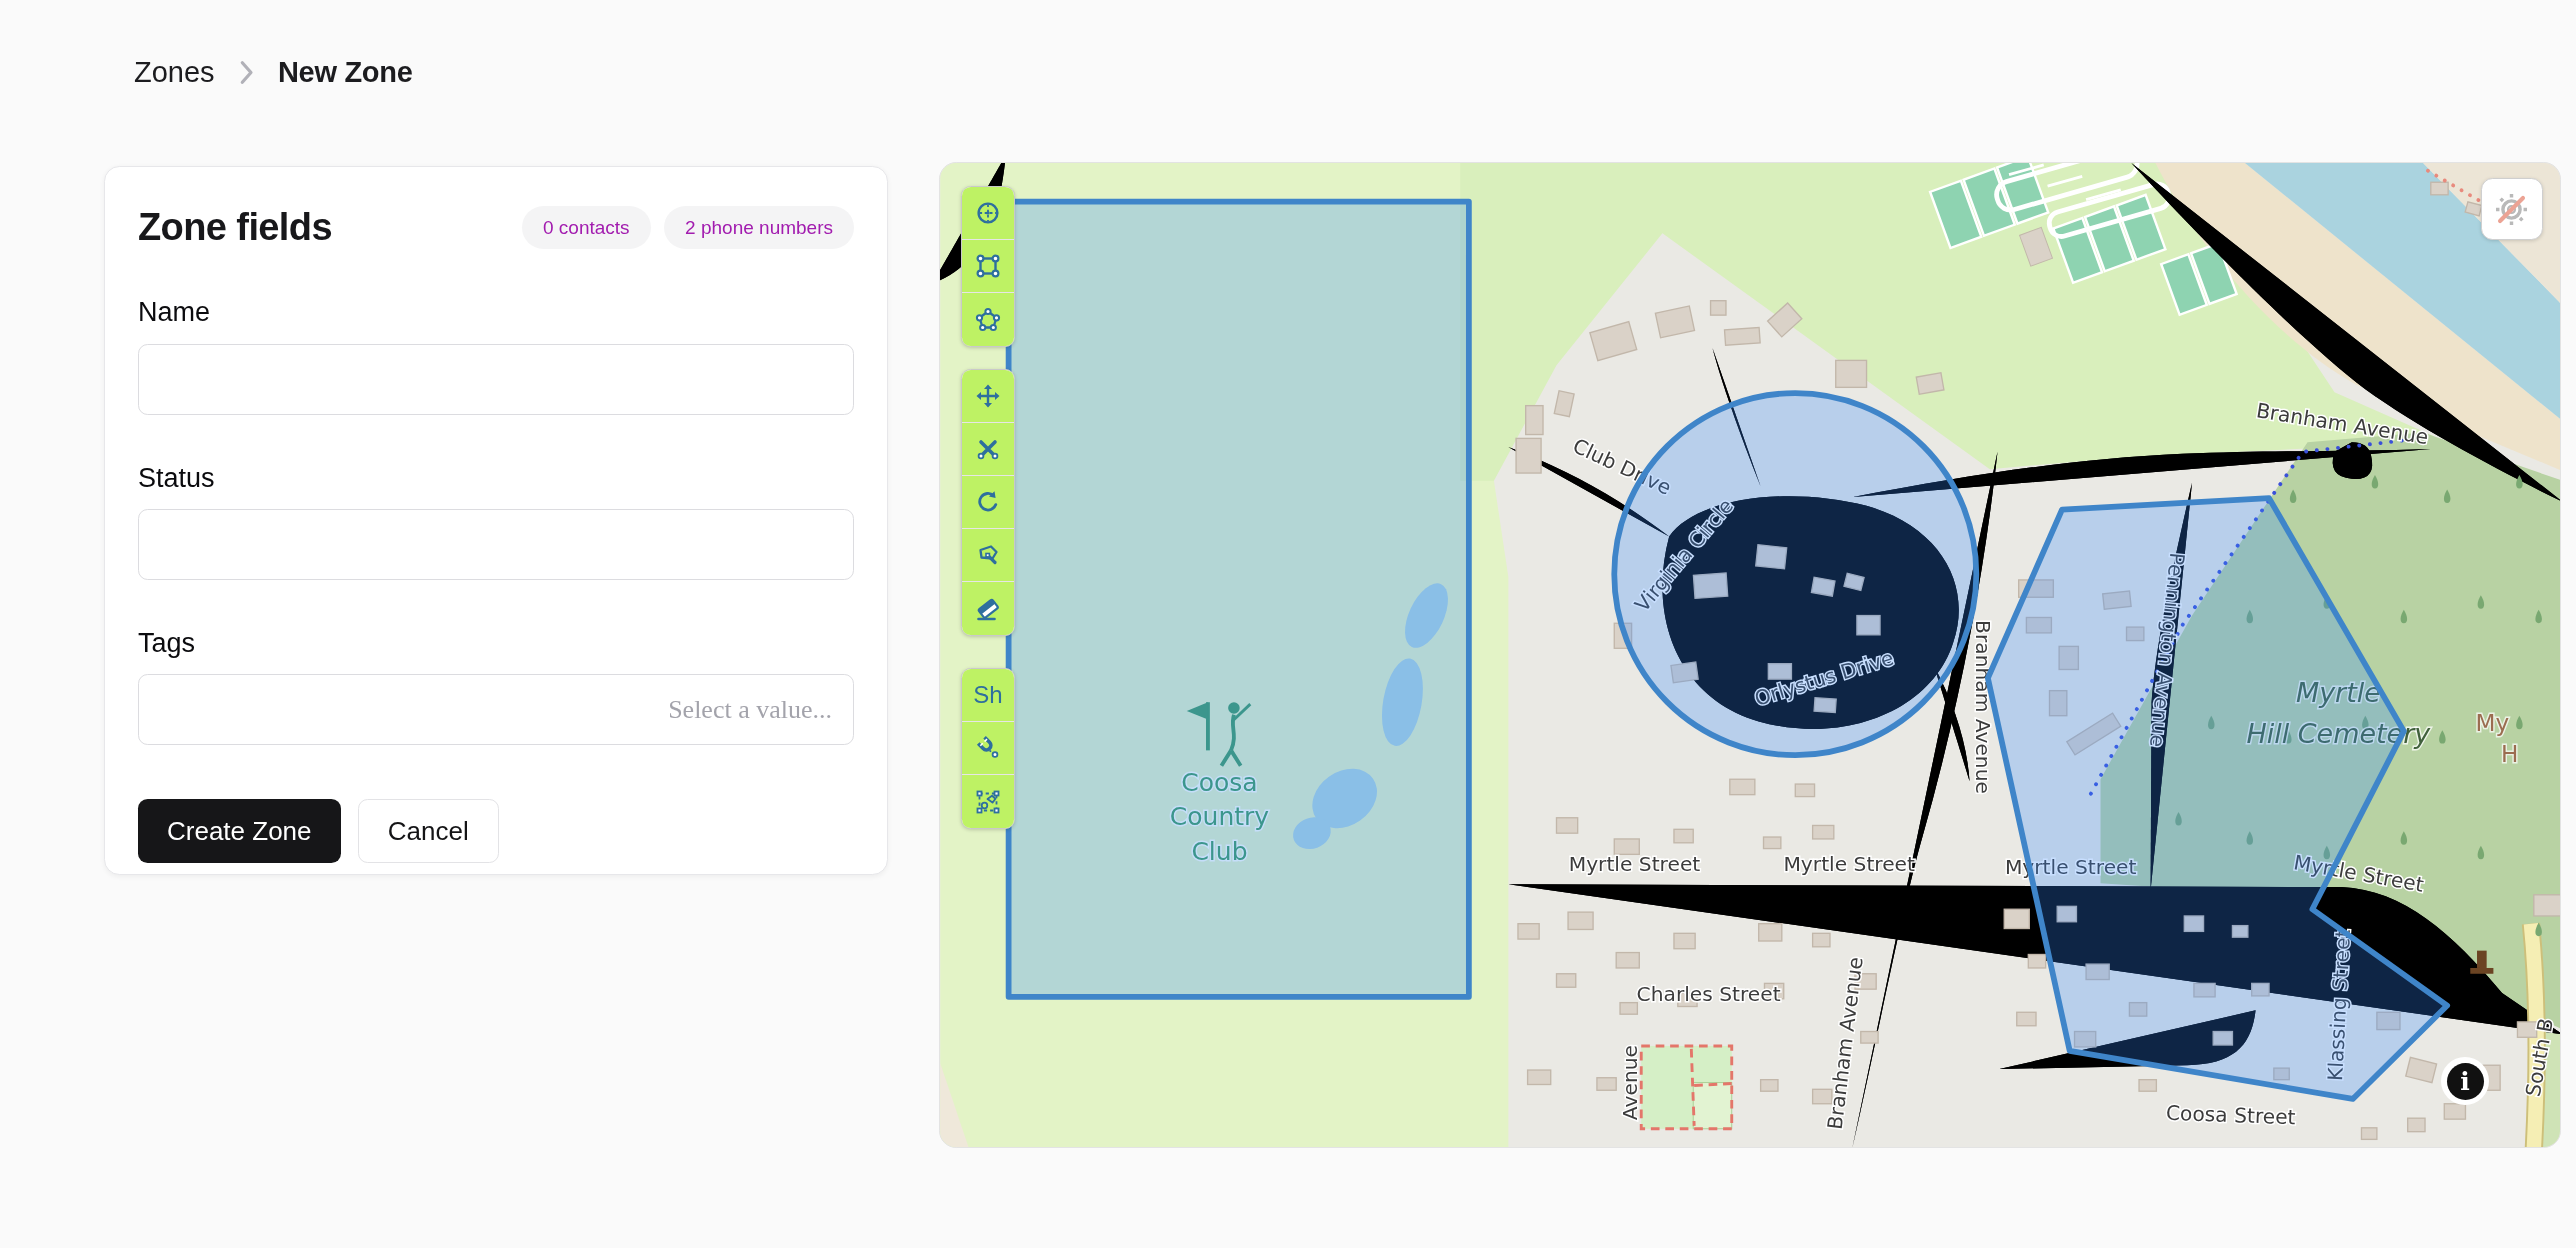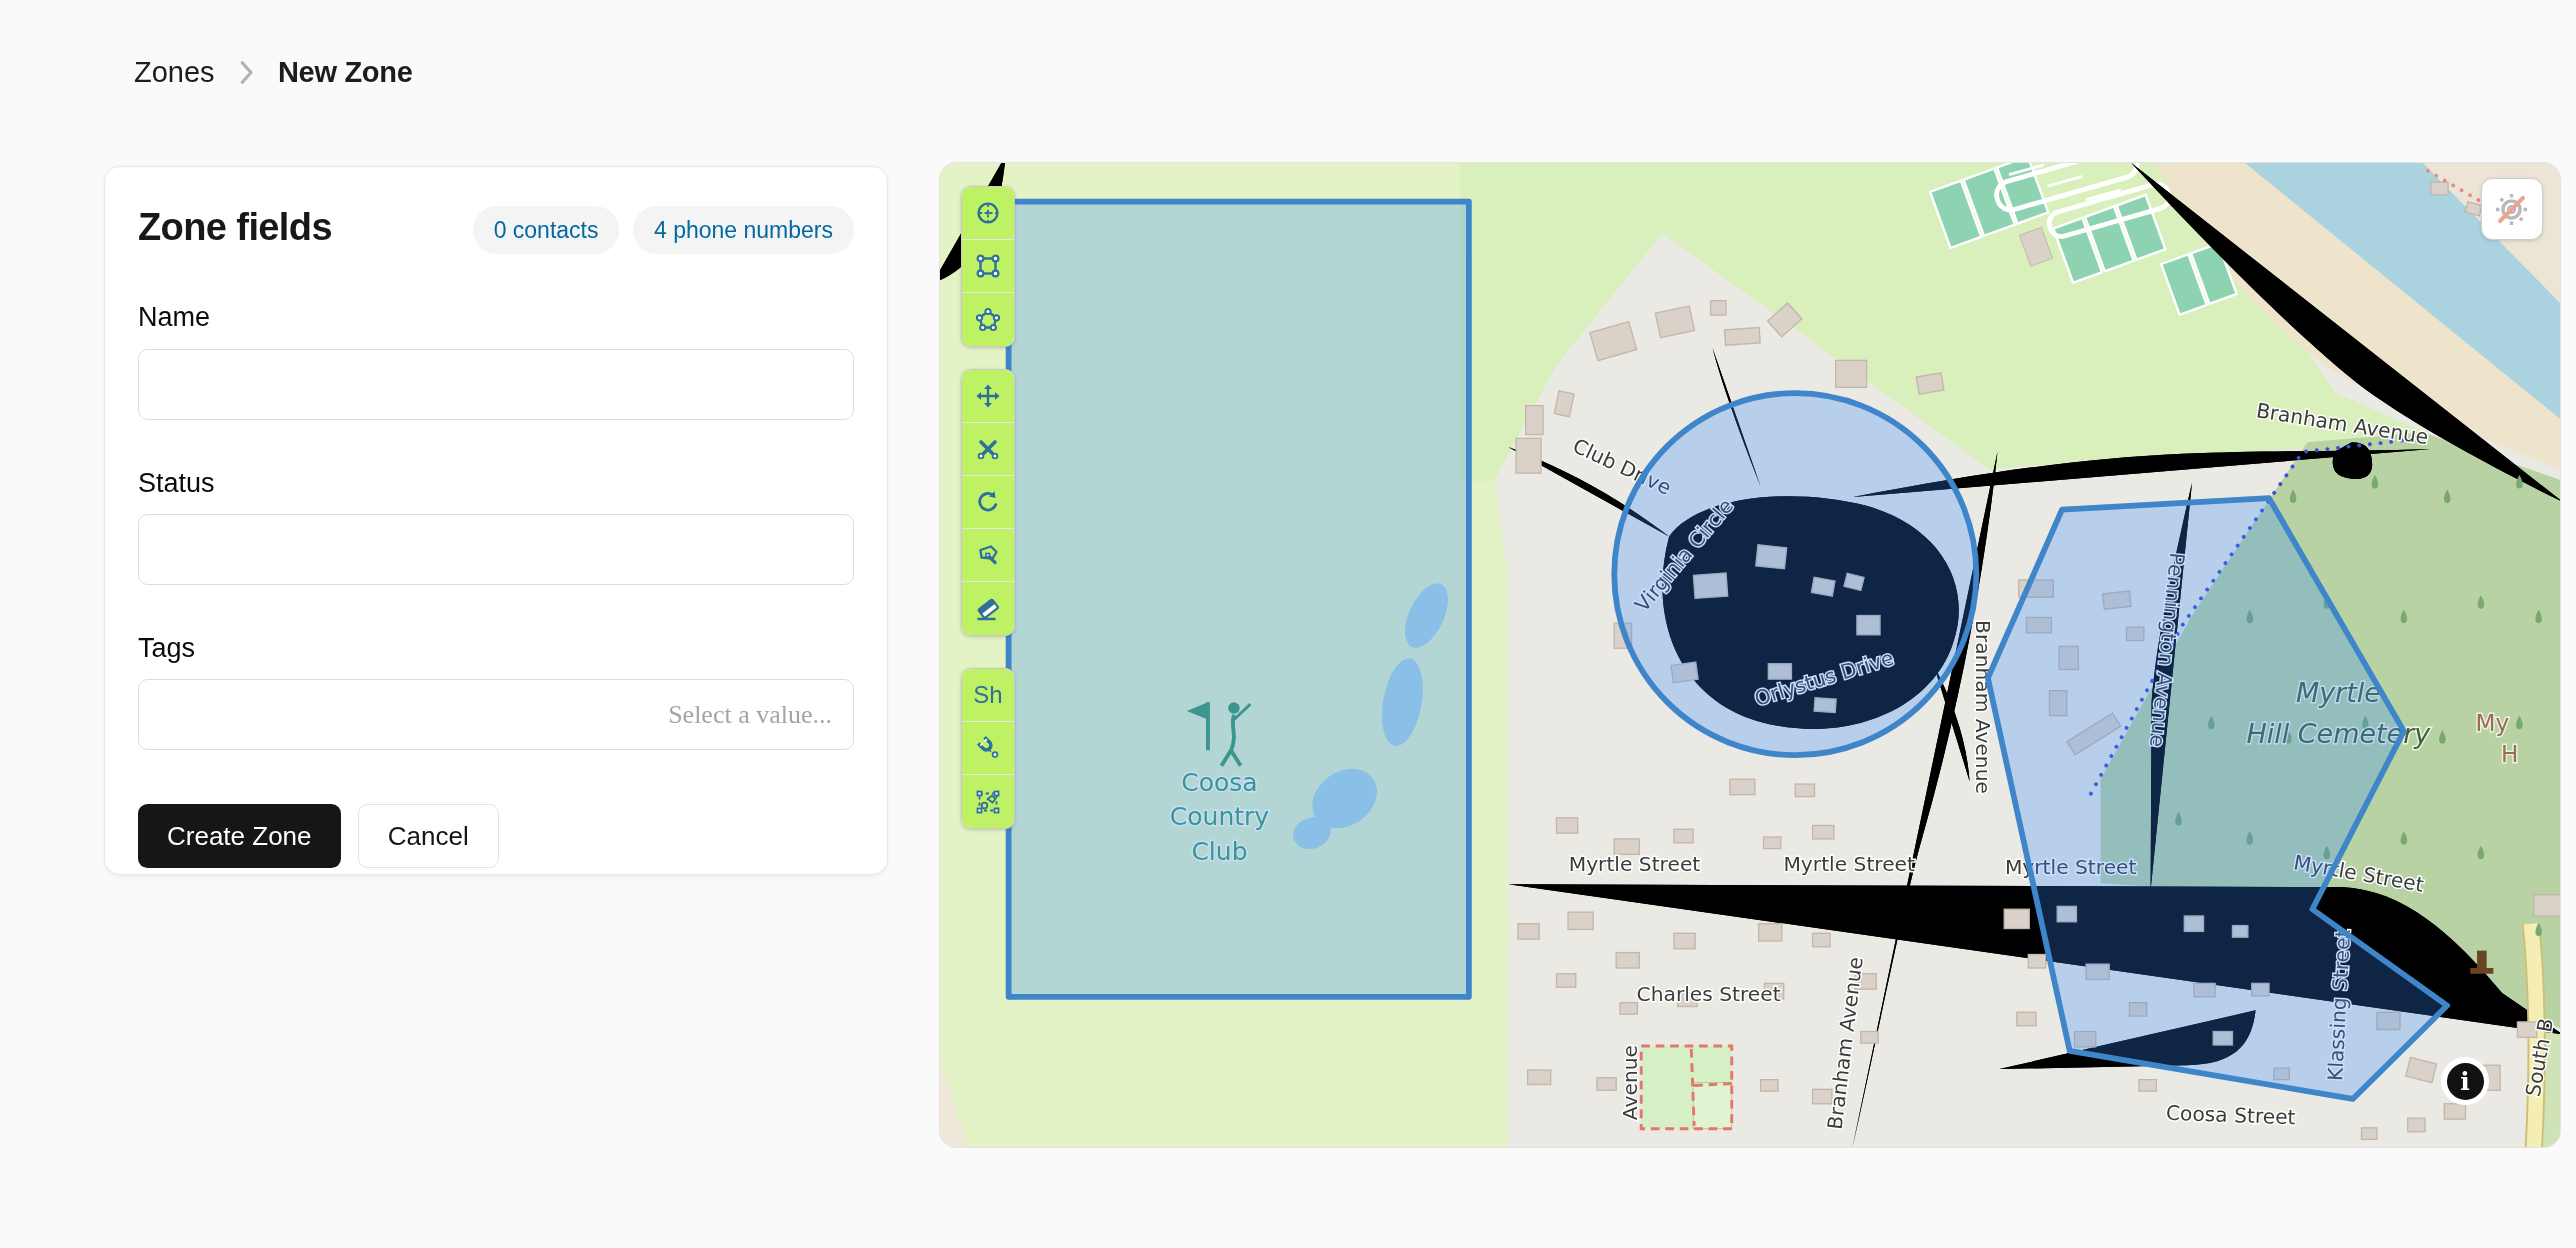--- a/index.html
+++ b/index.html
@@ -15,21 +15,21 @@
   .crumb-current { font-weight:700; letter-spacing:-0.3px; }
   
   .card {
     position:absolute; left:104px; top:166px; width:784px; height:709px;
     background:#fff; border:1.9px solid #e7e7ea; border-radius:15.4px;
     box-shadow:0 1.9px 5.8px rgba(0,0,0,.05); padding:39px 33px;
   }
   .card-header { display:flex; align-items:flex-start; }
   .card-title { font-size:38px; font-weight:700; letter-spacing:-0.6px; }
   .badges { margin-left:auto; display:flex; gap:13.5px; }
-  .badge { background:#f4f4f5; border-radius:962px; padding:10.6px 21px; font-size:23px; font-weight:500; color:#0369a1; white-space:nowrap; }
+  .badge { background:#f4f4f5; border-radius:962px; padding:10.6px 21px; font-size:19px; font-weight:500; color:#a21caf; white-space:nowrap; }
   .field { margin-top:48px; }
   .field-label { font-size:27px; font-weight:400; color:#0b0b0e; }
   .tbox {
     margin-top:15.4px; width:100%; height:71px; border:1.9px solid #dcdce0; border-radius:9.6px;
     background:#fff; font-size:26px; color:#18181b; padding:0 21px; outline:none;
     font-family:Liberation Serif, serif; display:block;text-align:right;
   }
   .tbox::placeholder { color:#a3a3ab; }
   .actions { margin-top:54px; display:flex; gap:17.3px; }
   .btn { height:64px; border-radius:9.6px; font-size:26px; font-weight:500; display:flex; align-items:center; justify-content:center; padding:16px 29px; cursor:pointer; border:none; font-family:"Liberation Sans", sans-serif; }
@@ -84,21 +84,21 @@
       </svg>
   </span>
   <span class="crumb crumb-current">New Zone</span>
 </div>
 
 <div class="card">
   <div class="card-header">
     <div class="card-title">Zone fields</div>
     <div class="badges">
       <span class="badge">0 contacts</span>
-      <span class="badge">4 phone numbers</span>
+      <span class="badge">2 phone numbers</span>
     </div>
   </div>
 
   <div class="field">
     <div class="field-label">Name</div>
     <input class="tbox" type="text" value="" style="">
   </div>
 
   <div class="field">
     <div class="field-label">Status</div>

